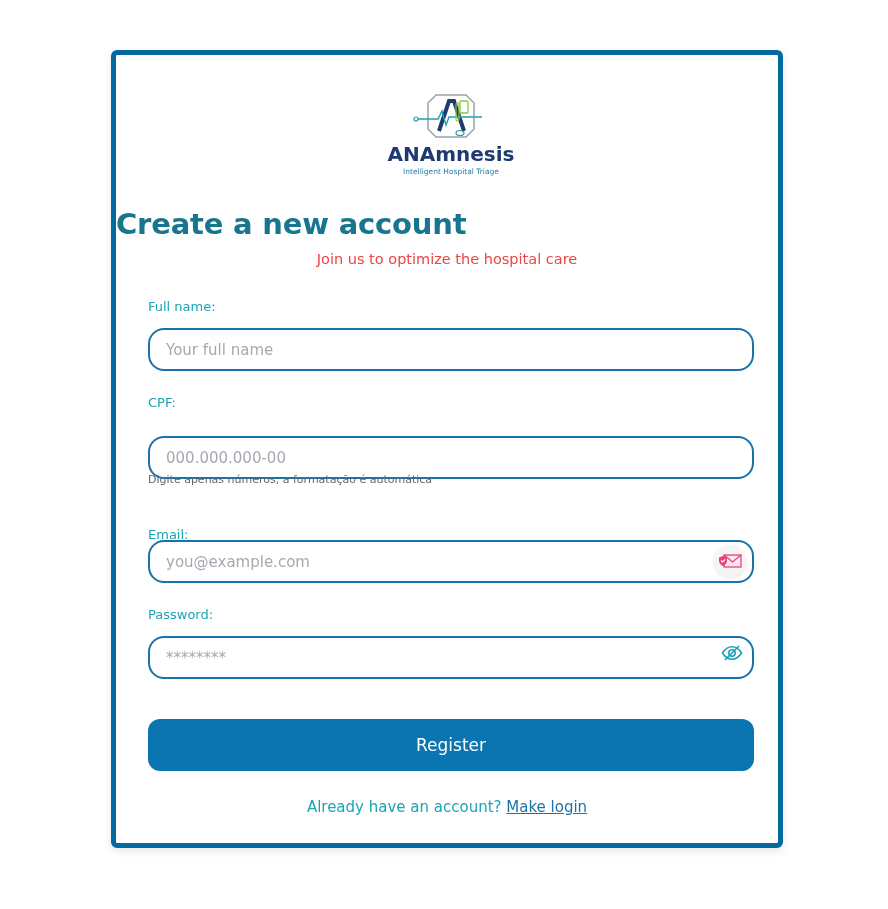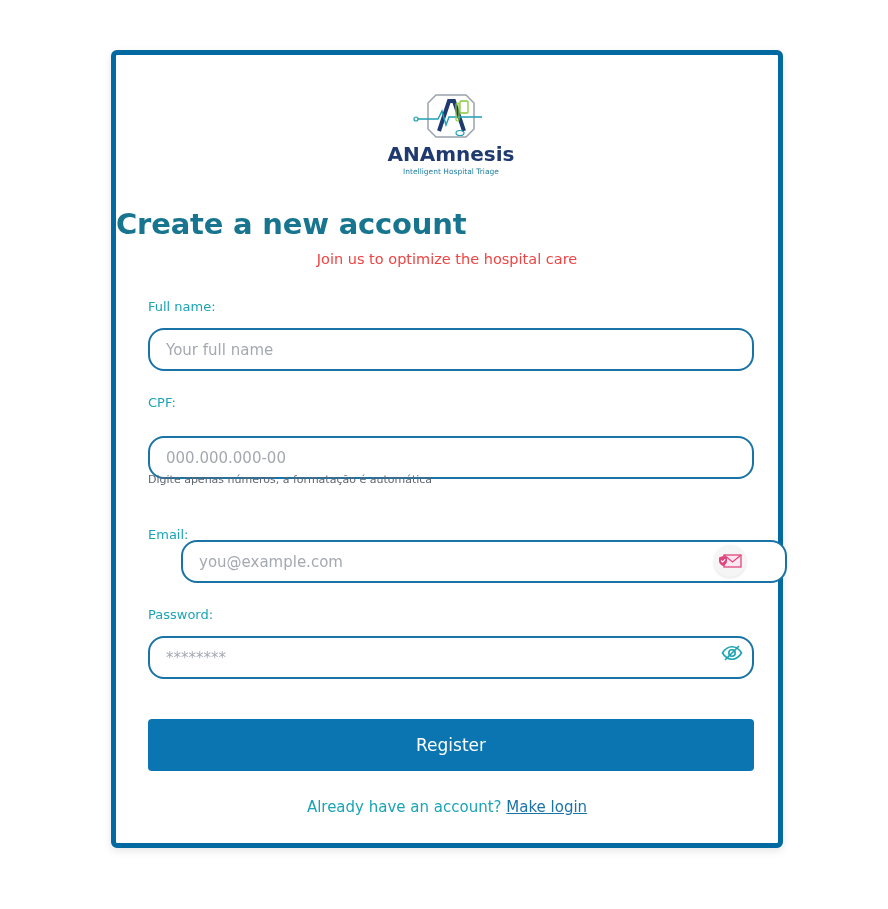--- a/index.html
+++ b/index.html
@@ -30,21 +30,21 @@
       padding: 0 16px; font-size: 15px; color: #333;
       font-family: "DejaVu Sans", "Liberation Sans", sans-serif;
     }
     .input::placeholder { color: #a4a9b1; }
     .hint { position: absolute; left: 32px; font-size: 11px; color: #5f6770; }
     .icon-btn { position: absolute; display: flex; align-items: center; justify-content: center; }
     .email-icon { left: 598px; top: 490px; width: 32px; height: 32px; border-radius: 50%; background: #f5f5f5; box-shadow: 0 1px 3px rgba(0,0,0,0.12); }
     .eye-icon { left: 604px; top: 588px; width: 24px; height: 20px; }
     .register {
       position: absolute; left: 32px; top: 664px; width: 606px; height: 52px;
-      background: #0a75b0; color: #fff; border: none; border-radius: 4px;
+      background: #0a75b0; color: #fff; border: none; border-radius: 12px;
       font-size: 17px; font-family: "DejaVu Sans", "Liberation Sans", sans-serif;
     }
     .footer { position: absolute; left: 0; right: 0; top: 743px; text-align: center; font-size: 15px; color: #1ba4b4; }
     .footer a { color: #1a73a6; text-decoration: underline; }
   </style>
 </head>
 <body>
 
 <div class="card">
 
@@ -66,21 +66,21 @@
   <div class="subtitle">Join us to optimize the hospital care</div>
 
   <label class="label" style="top:244px;">Full name:</label>
   <input class="input" style="top: 273px;" type="text" placeholder="Your full name">
 
   <label class="label" style="top:340px;">CPF:</label>
   <input class="input" style="top: 369px; margin-top: 12px;" type="text" placeholder="000.000.000-00">
   <div class="hint" style="top:418px;">Digite apenas números, a formatação é automática</div>
 
   <label class="label" style="top:456px;margin-top:16px;">Email:</label>
-  <input class="input" style="top: 485px; margin-left: 33px;" type="email" placeholder="you@example.com">
+  <input class="input" style="top: 485px;" type="email" placeholder="you@example.com">
   <div class="icon-btn email-icon">
     <svg width="24" height="18" viewBox="0 0 24 18">
       <rect x="6" y="3" width="17" height="12" fill="#fde7f0" stroke="#e0457b" stroke-width="1.3"></rect>
       <path d="M6 3 L14.5 10 L23 3" fill="none" stroke="#e0457b" stroke-width="1.3"></path>
       <path d="M5 4 L9 5.5 L9 9 C9 11.5 7 13 5 14 C3 13 1 11.5 1 9 L1 5.5 Z" fill="#e0457b"></path>
       <path d="M3 8.5 L4.6 10 L7.2 7.3" fill="none" stroke="#fff" stroke-width="1.1"></path>
     </svg>
   </div>
 
   <label class="label" style="top:552px;">Password:</label>

